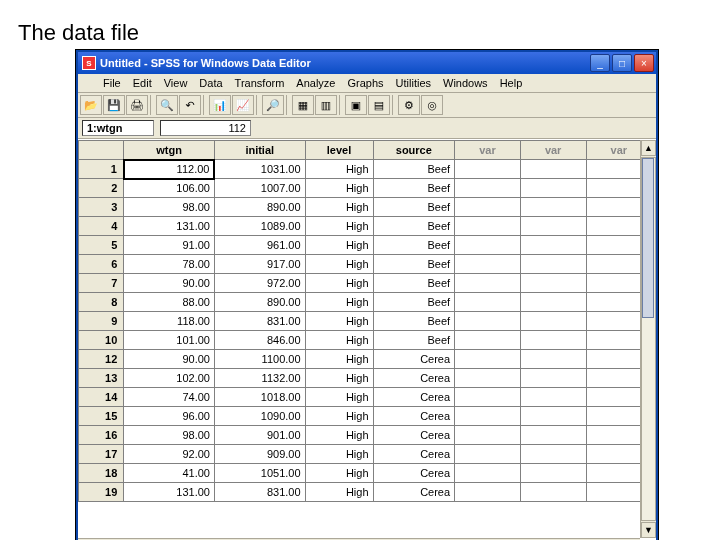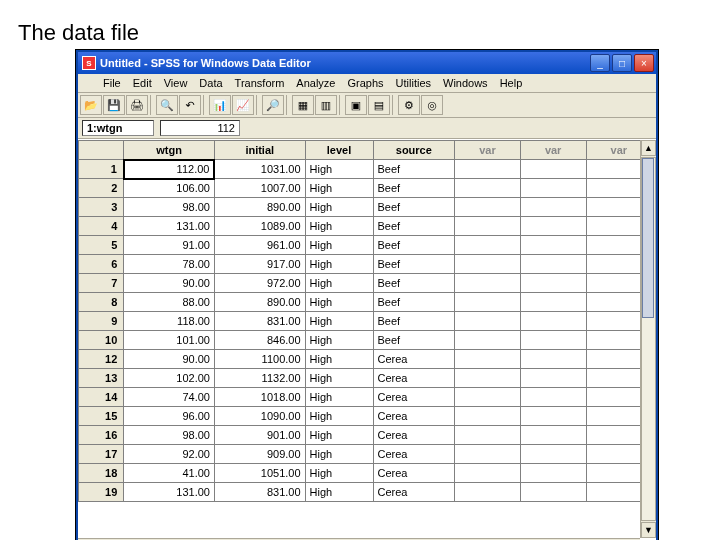--- a/index.html
+++ b/index.html
@@ -13,30 +13,30 @@
   .winbtn { width: 20px; height: 18px; background: linear-gradient(#7aa7f2,#2f6ad9); border: 1px solid #1a3a88; border-radius: 2px; color:#fff; display:flex;align-items:center;justify-content:center; font-size:10px; cursor:pointer;}
   .winbtn.close { background: linear-gradient(#f28b7a,#d9402f); border-color:#881a1a; }
   .menubar { display: flex; gap: 2px; background:#ece9d8; padding: 2px 20px; font-size:11px; border-bottom:1px solid #aca899;}
   .menuitem { padding: 1px 5px; cursor:pointer; }
   .toolbar { display:flex; align-items:center; gap:1px; padding:2px 2px; background:#ece9d8; border-bottom:1px solid #aca899;}
   .tbtn { width:22px; height:20px; border:1px solid #aca899; background:#ece9d8; display:flex;align-items:center;justify-content:center; font-size:11px; cursor:pointer;}
   .tsep { width:4px; height:20px; border-left:1px solid #aca899; margin:0 1px;}
   .cellbar { display:flex; align-items:center; gap:6px; padding:2px 4px; background:#ece9d8; border-bottom:1px solid #aca899; font-size:11px;}
   .cellbox { background:#fff; border:1px inset #888; padding:1px 4px; min-width:60px; height:16px; display:flex;align-items:center;}
   .cellbox.name { width:72px; font-weight:bold;}
-  .cellbox.val { width:80px; text-align:right; justify-content:flex-end;padding-left:38px;}
+  .cellbox.val { width:91px; text-align:right; justify-content:flex-end;padding-left:38px;}
   .gridwrap { background:#fff; position:relative; height:415px; overflow:hidden; border-top:1px solid #fff;}
   table.grid { border-collapse:collapse; width: 640px; table-layout:fixed; font-size:11px;}
   table.grid th, table.grid td { border:1px solid #808080; height:19px; padding:0 4px; white-space:nowrap; overflow:hidden;}
   table.grid th { background:#ece9d8; font-weight:bold; }
   table.grid th.rowhead { background:#ece9d8; text-align:right; padding-right:6px; width:40px;}
   table.grid th.corner { background:#ece9d8; width:40px;}
   table.grid td { background:#fff; }
   table.grid td.num { text-align:right; }
-  table.grid td.txt, table.grid th.txt { text-align:left; }
+  table.grid td.txt, table.grid th.txt { text-align:right; }
   table.grid td.empty { background:#fff; }
   th.var { color:#888; font-weight:normal;}
   .selcell { border:2px solid #000 !important;margin-top:38px; }
   .hscroll { position:absolute; bottom:0; left:0; right:16px; height:16px; background:#ece9d8; border-top:1px solid #aca899; display:flex; align-items:center;}
   .hscroll .track{flex:1;height:14px;background:#f1efe2;border:1px solid #aca899;margin:0 1px;position:relative;}
   .hscroll .thumb{position:absolute;left:0;top:0;height:12px;width:110px;background:#cfd6e4;border:1px solid #6b7ea5;}
   .hscroll .sbtn{width:16px;height:14px;background:#ece9d8;border:1px solid #aca899;display:flex;align-items:center;justify-content:center;font-size:9px;cursor:pointer;}
   .vscroll { position:absolute; top:0; right:0; bottom:16px; width:16px; background:#ece9d8; border-left:1px solid #aca899; display:flex; flex-direction:column;}
   .vscroll .track{flex:1;background:#f1efe2;border:1px solid #aca899;margin:1px 0;position:relative;}
   .vscroll .thumb{position:absolute;top:0;left:0;width:12px;height:160px;background:#cfd6e4;border:1px solid #6b7ea5;}

